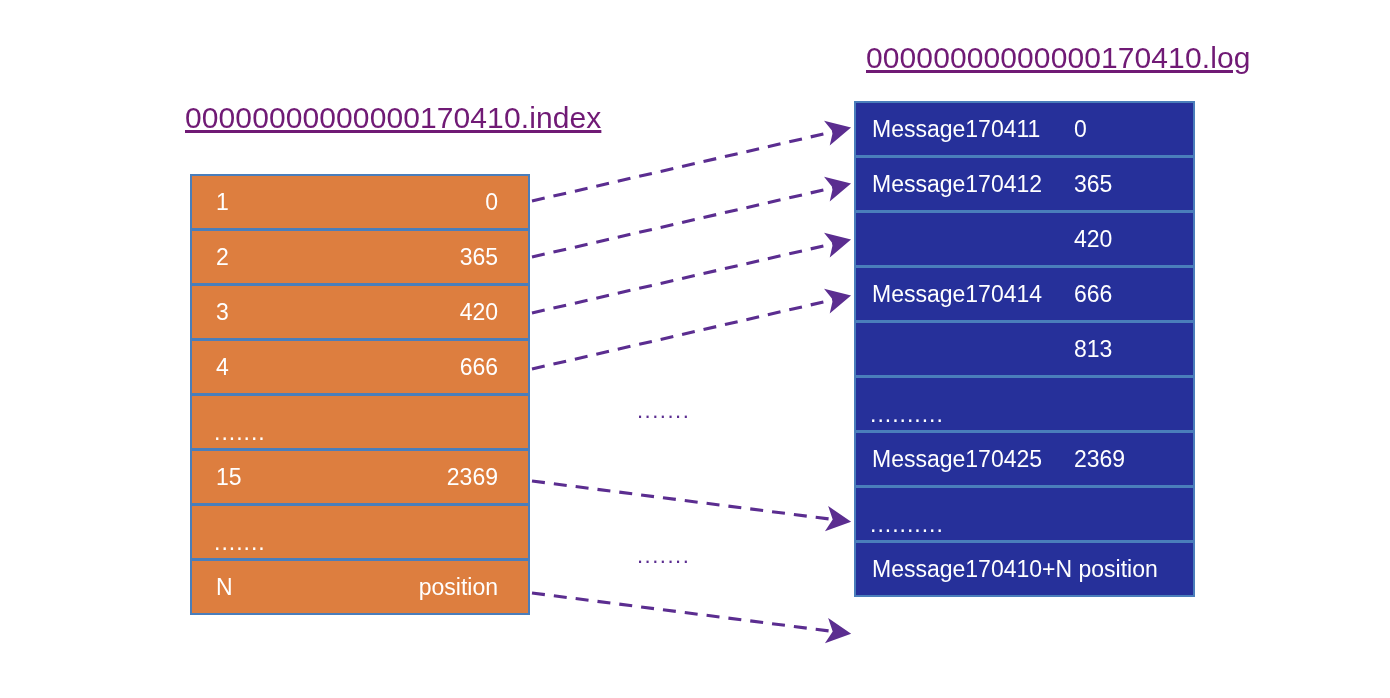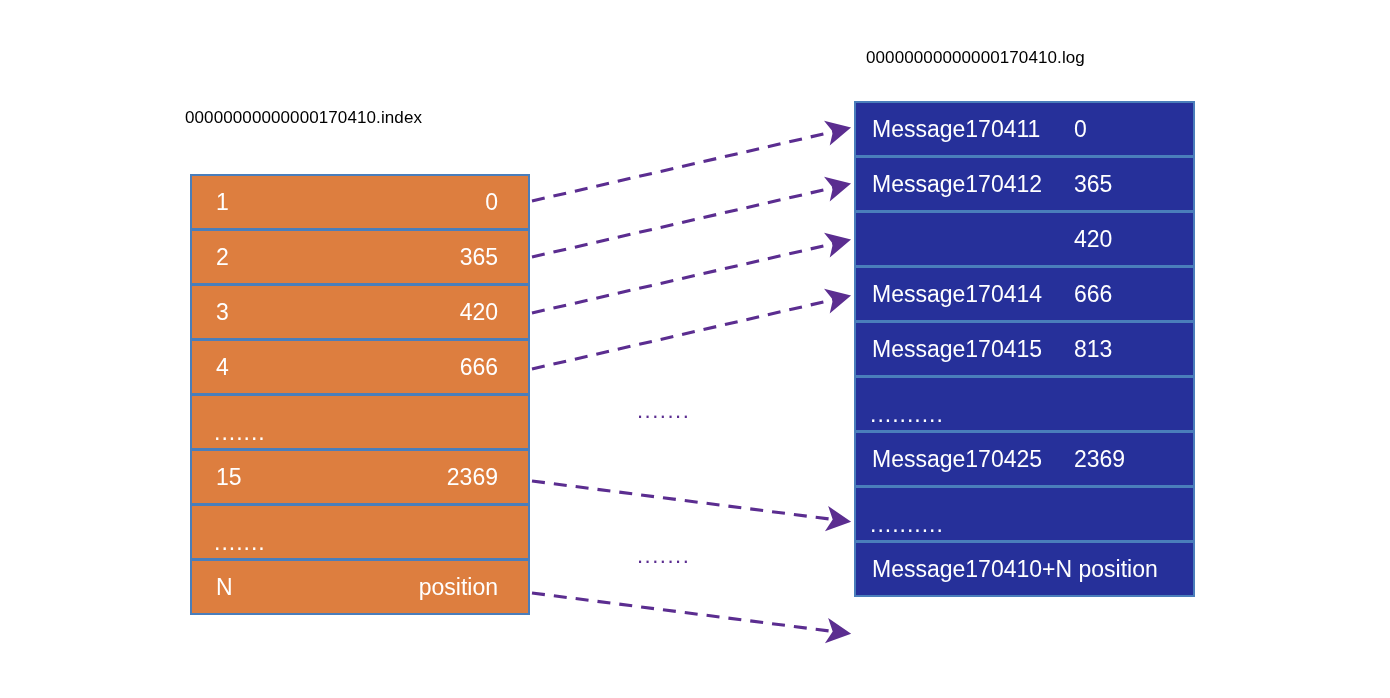--- a/index.html
+++ b/index.html
@@ -20,25 +20,26 @@
   #diagram {
     position: absolute;
     left: 0; top: 0;
     width: 1390px;
     height: 698px;
   }
 
   
   .col-title {
     position: absolute;
-    font-size: 17px;
+    font-size: 30px;
     line-height: 28px;
     letter-spacing: 0.1px;
-    color: #000000;
-    white-space: nowrap;
+    color: #701a75;
+    white-space: nowrap;
+    text-decoration: underline;
   }
   #index-title { left: 185px; top: 104px; }
   #log-title   { left: 866px; top: 44px;  }
 
   
   .col {
     position: absolute;
     display: flex;
     flex-direction: column;
   }
@@ -198,21 +199,20 @@
     <div class="row blue">
       <span class="cell cell-val">420</span>
     </div>
 
     <div class="row blue">
       <span class="cell cell-msg">Message170414</span>
       <span class="cell cell-val">666</span>
     </div>
 
     <div class="row blue">
-      <span class="cell cell-msg">Message170415</span>
       <span class="cell cell-val">813</span>
     </div>
 
 
     <div class="row blue">
       <span class="ellipsis">..........</span>
     </div>
 
     <div class="row blue">
       <span class="cell cell-msg">Message170425</span>

